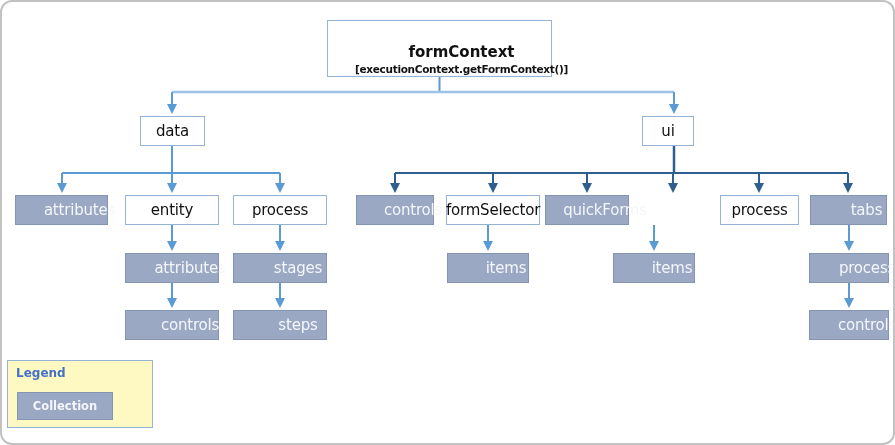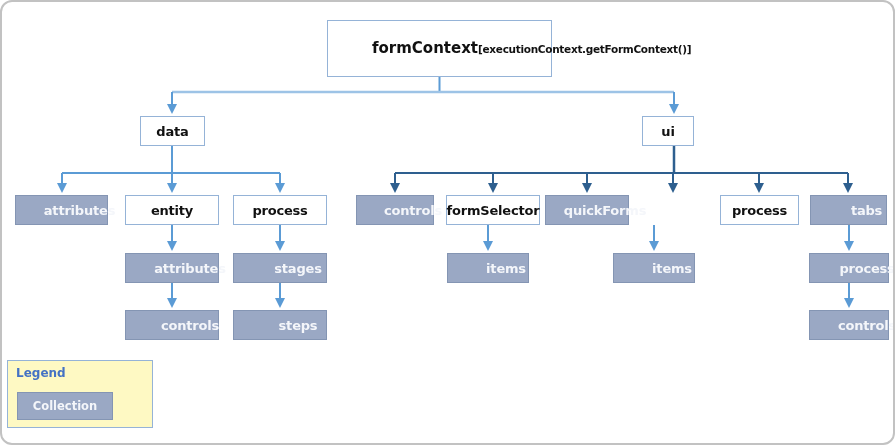--- a/index.html
+++ b/index.html
@@ -5,28 +5,28 @@
   html,body{margin:0;padding:0;background:#fff;}
   body{font-family:"DejaVu Sans","Liberation Sans",sans-serif;}
   .canvas{
     position:relative;width:895px;height:445px;box-sizing:border-box;
     background:#ffffff;border:2px solid #C2C2C2;border-radius:12px;overflow:hidden;
   }
   .wires{position:absolute;left:0;top:0;width:895px;height:445px;z-index:0;}
   .node{
     position:absolute;z-index:1;box-sizing:border-box;
     display:flex;align-items:center;justify-content:center;
-    font-weight:bold;font-size:13px;letter-spacing:-0.2px;
+    font-weight:normal;font-size:15px;letter-spacing:-0.2px;
   }
   .node.obj{background:#ffffff;border:1.6px solid #95B3D7;color:#111111;}
   .node.coll{background:#9AA8C4;border:1.5px solid #8495B3;color:#F4F6FA;padding-left:36px;}
   .root-node{
     position:absolute;z-index:1;box-sizing:border-box;background:#ffffff;
-    border:1.6px solid #95B3D7;display:flex;flex-direction:row;
-    align-items:center;justify-content:flex-start;color:#111111;padding-left:44px;
+    border:1.6px solid #95B3D7;display:flex;flex-direction:column;
+    align-items:center;justify-content:flex-end;color:#111111;padding-left:44px;
   }
   .root-title{font-weight:bold;font-size:15px;line-height:19px;}
   .root-sub{font-weight:bold;font-size:10.5px;letter-spacing:-0.3px;line-height:14px;}
   .legend{
     position:absolute;left:5px;top:358px;width:146px;height:68px;z-index:1;
     box-sizing:border-box;border:1.5px solid #95B3D7;background:#fef9c3;
   }
   .legend-title{
     position:absolute;left:8px;top:5px;font-weight:bold;font-size:12px;color:#4472C4;
   }

